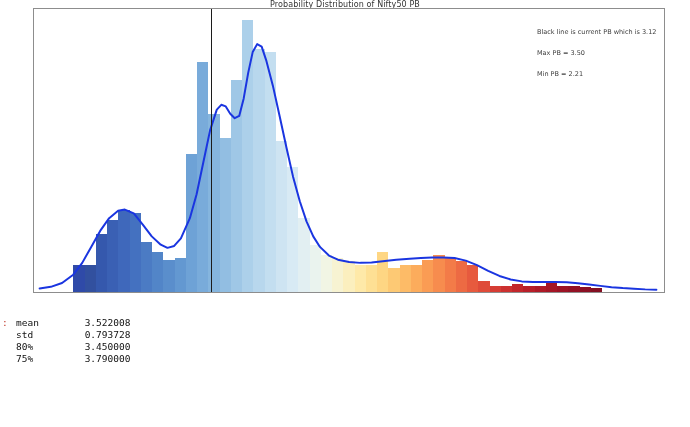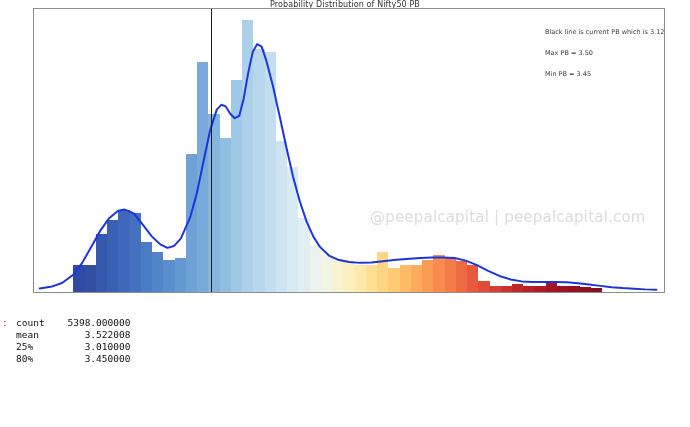--- a/index.html
+++ b/index.html
@@ -26,21 +26,21 @@
   #vline{position:absolute;top:0;width:1px;background:#1c1c1c;}
   .ytickmark{position:absolute;right:100%;width:3px;height:1px;
              background:#8d8d8d;transform:translateY(-50%);}
   .xtickmark{position:absolute;top:100%;width:1px;height:3px;
              background:#8d8d8d;transform:translateX(-50%);}
 
   #xlabel{position:absolute;left:33px;top:300px;width:632px;text-align:center;
           font-size:7px;color:#333;}
 
   
-  #annotations{position:absolute;left:537px;top:28px;margin-left:8px;}
+  #annotations{position:absolute;left:537px;top:28px;}
   .anno{font-size:6.5px;color:#3c3c3c;margin-bottom:13px;white-space:nowrap;}
 
   #watermark{position:absolute;left:370px;top:208px;font-size:15px;
              color:#dcdcdc;white-space:nowrap;letter-spacing:.2px;}
 
   
   #stats{position:absolute;left:0;top:317px;width:690px;height:110px;
          font-family:"DejaVu Sans Mono","Liberation Mono",monospace;
          font-size:9.5px;color:#111;line-height:12.1px;}
   #stats .prompt{position:absolute;left:2px;top:0;color:#c0392b;}
@@ -124,29 +124,28 @@
           <div class="xtickmark" style="left: 388.125px;"></div>
           <div class="xtickmark" style="left: 500.625px;"></div>
           <div class="xtickmark" style="left: 613.125px;"></div>
         </div>
     </div>
 
 
     <div id="annotations">
         <div class="anno">Black line is current PB which is 3.12</div>
         <div class="anno">Max PB = 3.50</div>
-        <div class="anno">Min PB = 3.45</div>
+        <div class="anno">Min PB = 2.21</div>
       </div>
 
-    <div id="watermark">@peepalcapital | peepalcapital.com</div>
   </div>
 
   <div id="stats">
     <span class="prompt">:</span>
     <div class="rows" id="stat-rows">
-        <div class="srow">count    5398.000000</div>
         <div class="srow">mean        3.522008</div>
-        <div class="srow">25%         3.010000</div>
+        <div class="srow">std         0.793728</div>
         <div class="srow">80%         3.450000</div>
+        <div class="srow">75%         3.790000</div>
       </div>
   </div>
 
 </div>
 
 </body></html>

